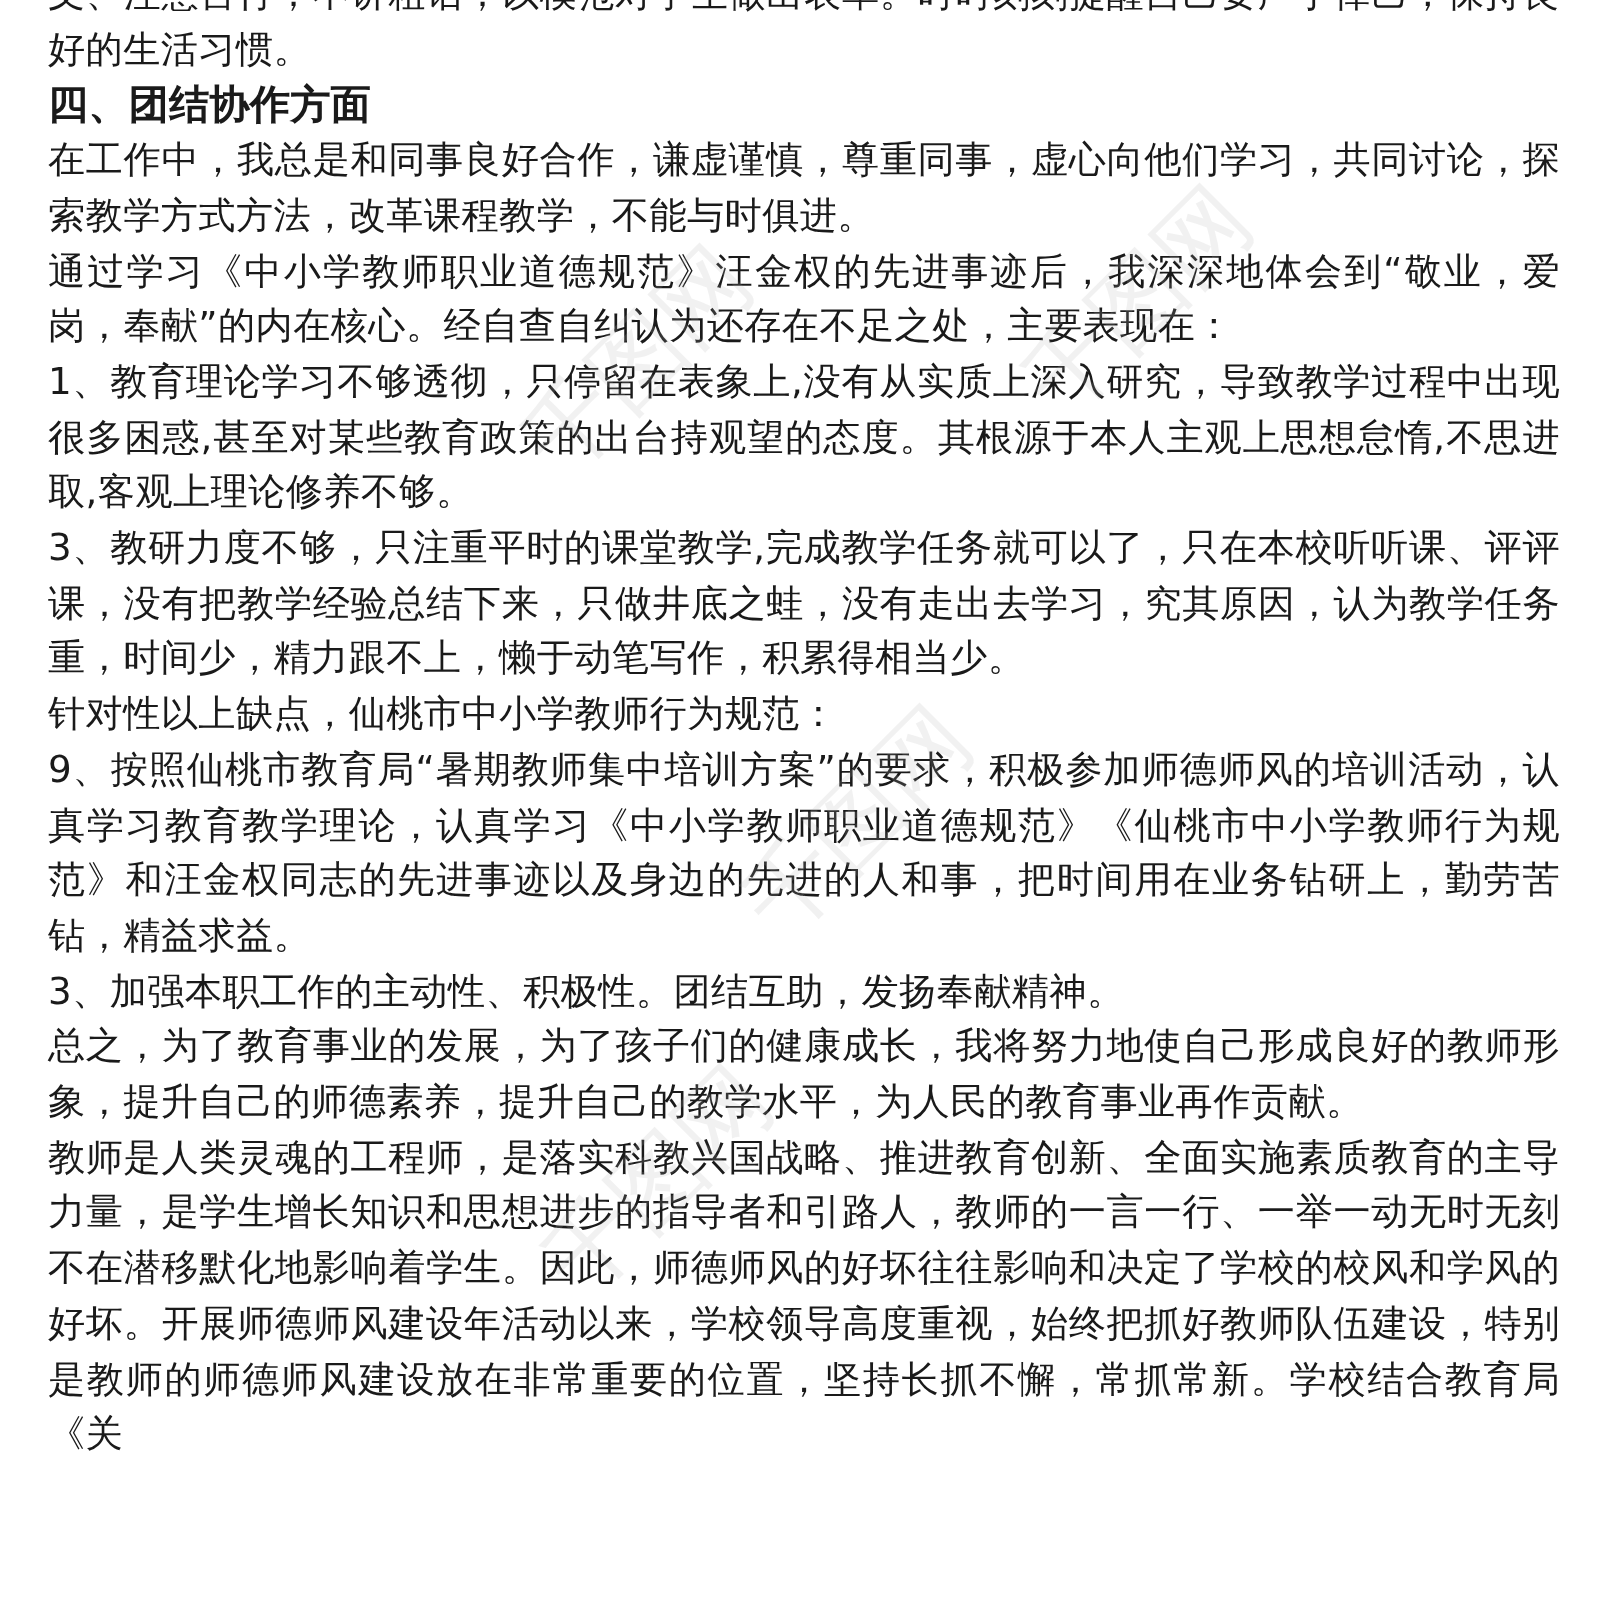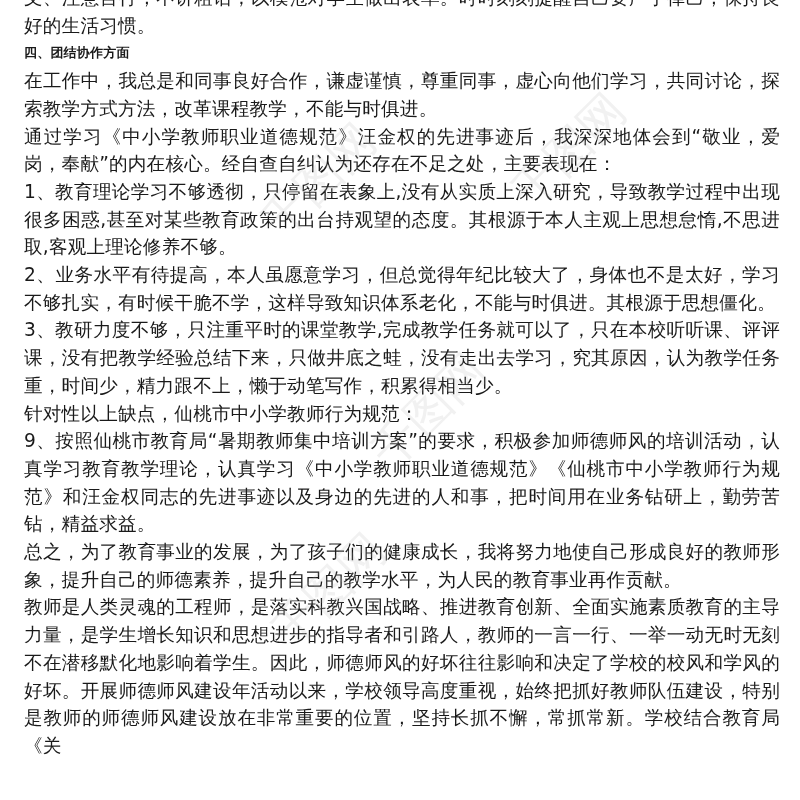--- a/index.html
+++ b/index.html
@@ -5,40 +5,40 @@
   html, body { margin: 0; padding: 0; background: #ffffff; }
   body { width: 800px; height: 800px; overflow: hidden; position: relative; }
   .page {
     position: absolute; left: 0; top: -16px; width: 800px;
     padding: 0 20px 0 24px; box-sizing: border-box;
     font-family: "DejaVu Sans", "Liberation Sans", sans-serif;
     font-size: 18.6px; line-height: 27.7px; color: #1a1a1a;
     letter-spacing: 0.2px;
   }
   .page p { margin: 0; text-align: justify; }
-  .page h3 { margin: 0; font-size: 13px; font-weight: bold; line-height: 27.7px; }
+  .page h3 { margin: 0; font-size: 20px; font-weight: bold; line-height: 27.7px; }
   .wm {
     position: absolute; color: rgba(180,180,180,0.18);
     font-family: "DejaVu Sans", sans-serif; font-size: 46px;
     transform: rotate(-45deg); pointer-events: none; white-space: nowrap;
   }
 </style>
 </head>
 <body>
 
 <div class="page">
   <p>文、注意言行，不讲粗话，以模范对学生做出表率。时时刻刻提醒自己要严于律己，保持良好的生活习惯。</p>
   <h3>四、团结协作方面</h3>
   <p>在工作中，我总是和同事良好合作，谦虚谨慎，尊重同事，虚心向他们学习，共同讨论，探索教学方式方法，改革课程教学，不能与时俱进。</p>
   <p>通过学习《中小学教师职业道德规范》汪金权的先进事迹后，我深深地体会到“敬业，爱岗，奉献”的内在核心。经自查自纠认为还存在不足之处，主要表现在：</p>
   <p>1、教育理论学习不够透彻，只停留在表象上,没有从实质上深入研究，导致教学过程中出现很多困惑,甚至对某些教育政策的出台持观望的态度。其根源于本人主观上思想怠惰,不思进取,客观上理论修养不够。</p>
-  <p>2、业务水平有待提高，本人虽愿意学习，但总觉得年纪比较大了，身体也不是太好，学习不够扎实，有时候干脆不学，这样导致知识体系老化，不能与时俱进。其根源于思想僵化。</p>
   <p>3、教研力度不够，只注重平时的课堂教学,完成教学任务就可以了，只在本校听听课、评评课，没有把教学经验总结下来，只做井底之蛙，没有走出去学习，究其原因，认为教学任务重，时间少，精力跟不上，懒于动笔写作，积累得相当少。</p>
   <p>针对性以上缺点，仙桃市中小学教师行为规范：</p>
   <p>9、按照仙桃市教育局“暑期教师集中培训方案”的要求，积极参加师德师风的培训活动，认真学习教育教学理论，认真学习《中小学教师职业道德规范》《仙桃市中小学教师行为规范》和汪金权同志的先进事迹以及身边的先进的人和事，把时间用在业务钻研上，勤劳苦钻，精益求益。</p>
+  <p>3、加强本职工作的主动性、积极性。团结互助，发扬奉献精神。</p>
   <p>总之，为了教育事业的发展，为了孩子们的健康成长，我将努力地使自己形成良好的教师形象，提升自己的师德素养，提升自己的教学水平，为人民的教育事业再作贡献。</p>
   <p>教师是人类灵魂的工程师，是落实科教兴国战略、推进教育创新、全面实施素质教育的主导力量，是学生增长知识和思想进步的指导者和引路人，教师的一言一行、一举一动无时无刻不在潜移默化地影响着学生。因此，师德师风的好坏往往影响和决定了学校的校风和学风的好坏。开展师德师风建设年活动以来，学校领导高度重视，始终把抓好教师队伍建设，特别是教师的师德师风建设放在非常重要的位置，坚持长抓不懈，常抓常新。学校结合教育局《关</p>
 </div>
 
 <div class="wm" style="left:250px;top:150px;">千图网</div>
 <div class="wm" style="left:500px;top:120px;">千图网</div>
 <div class="wm" style="left:260px;top:560px;">千图网</div>
 <div class="wm" style="left:360px;top:380px;">千图网</div>
 
 </body></html>

